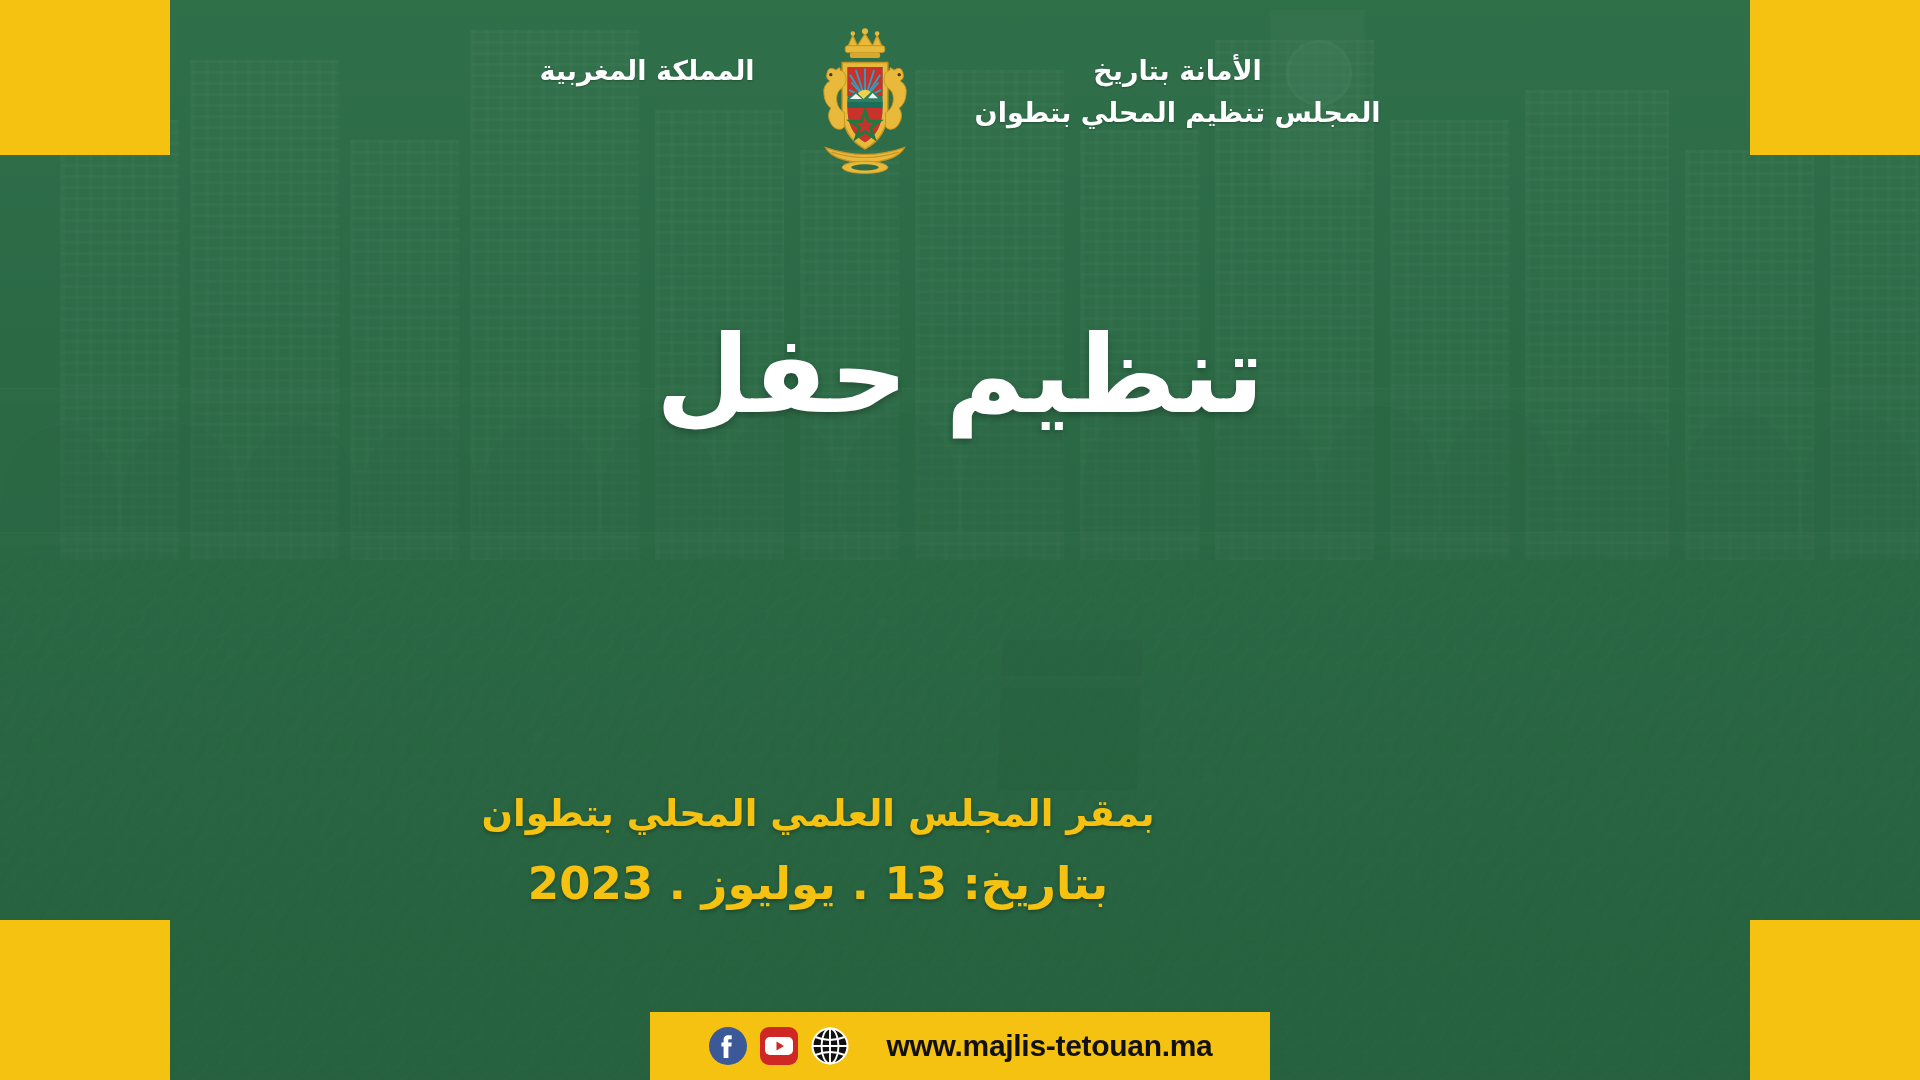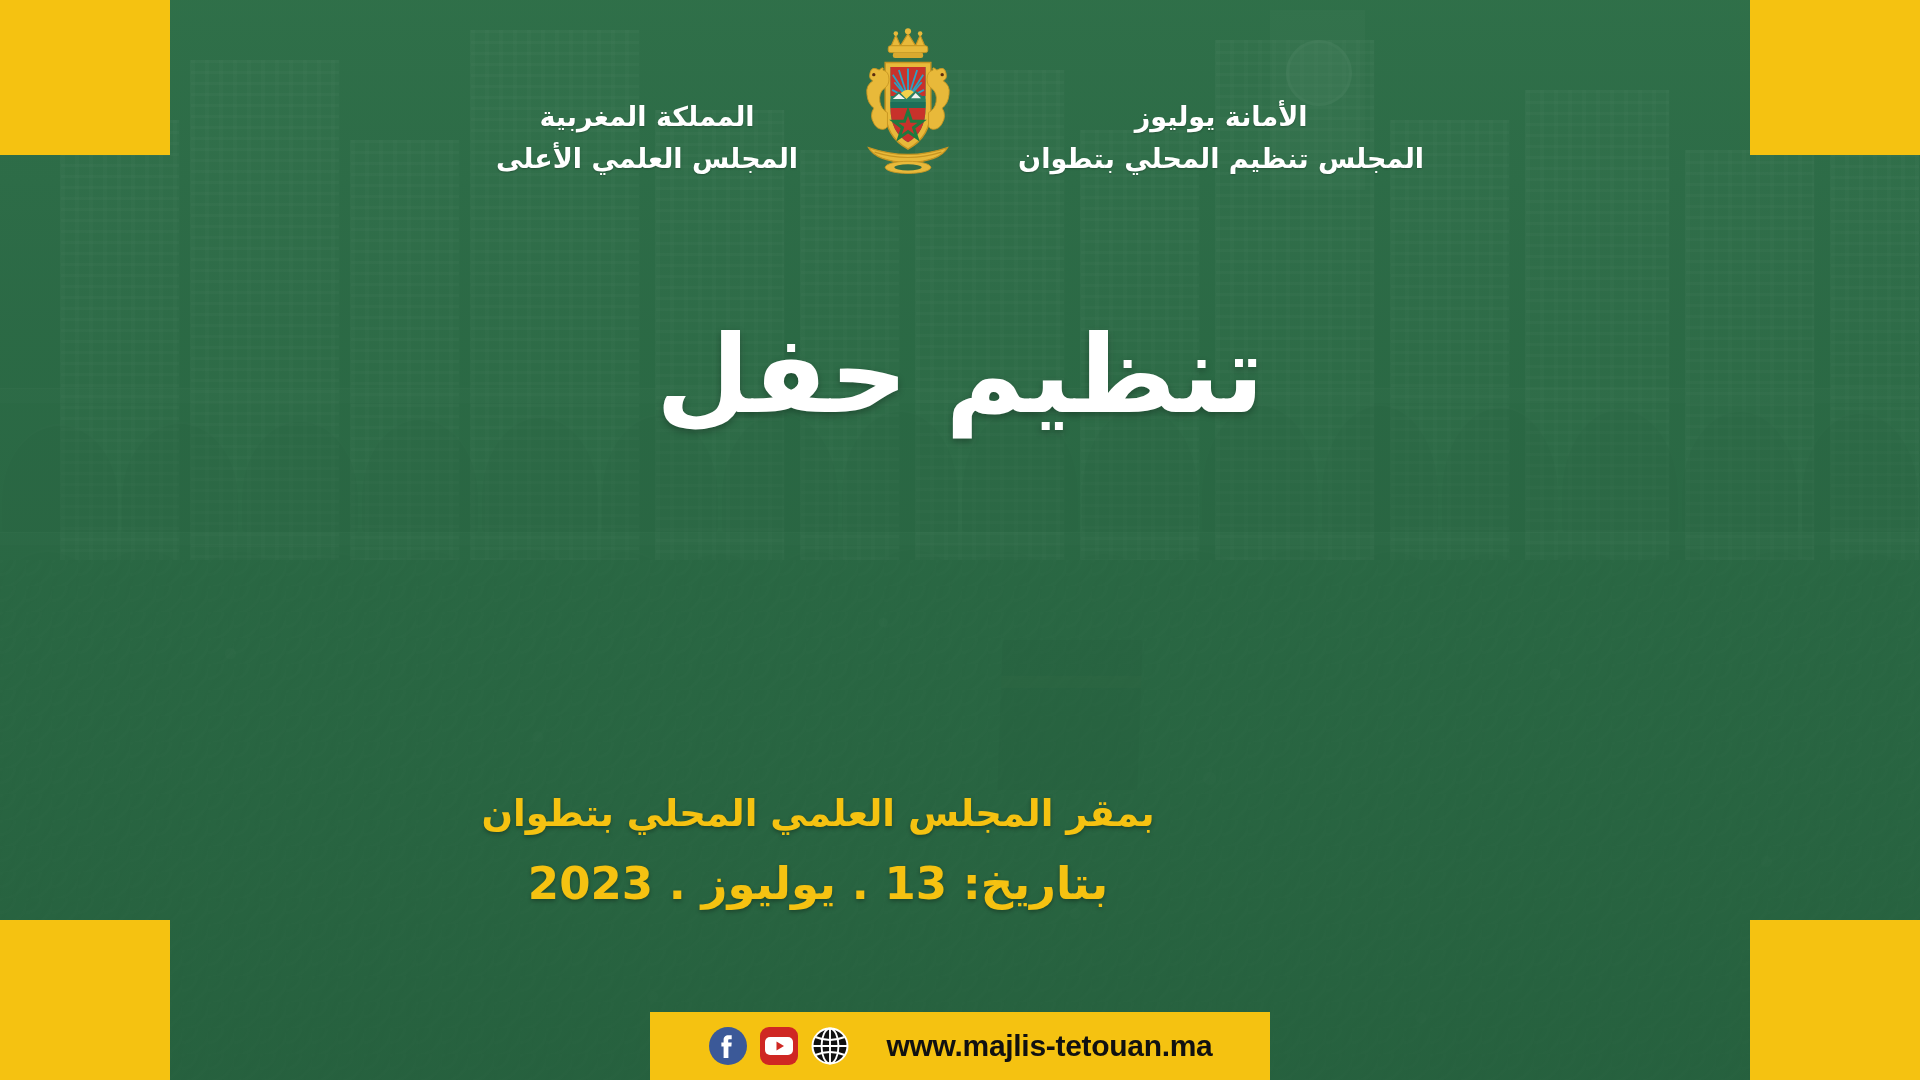--- a/index.html
+++ b/index.html
@@ -120,21 +120,21 @@
   }
   .hdr-text{
     color:#ffffff;
     text-align:center;
     font-size:27px;
     font-weight:700;
     line-height:1.55;
     white-space:nowrap;
     text-shadow:0 1px 2px rgba(0,0,0,0.25);
   }
-  .hdr-text .l1{ display:block;margin-top:46px; }
+  .hdr-text .l1{ display:block; }
   .hdr-text .l2{ display:block; }
   .hdr-right{ padding-top:24px; }
   .hdr-left { padding-top:24px; }
 
   .emblem{ width:152px; height:152px; flex:0 0 152px; }
 
   
   .titles{
     position:absolute; left:0; top:300px; width:1920px;
     text-align:center; z-index:5;
@@ -276,21 +276,21 @@
   </div>
 
   <div class="corner corner-tl"></div>
   <div class="corner corner-tr"></div>
   <div class="corner corner-bl"></div>
   <div class="corner corner-br"></div>
 
   <div class="header">
 
     <div class="hdr-text hdr-left">
-      <span class="l1">الأمانة يوليوز</span>
+      <span class="l1">الأمانة بتاريخ</span>
       <span class="l2">المجلس تنظيم المحلي بتطوان</span>
     </div>
 
     <svg class="emblem" viewBox="0 0 200 200">
 
       <g>
         <path d="M78 26 L84 12 L90 26 L100 10 L110 26 L116 12 L122 26 Z" fill="#e8b93a" stroke="#c79521" stroke-width="1.5"></path>
         <rect x="74" y="26" width="52" height="9" rx="3" fill="#e8b93a" stroke="#c79521" stroke-width="1.2"></rect>
         <circle cx="100" cy="7" r="4" fill="#e8b93a"></circle>
         <circle cx="84" cy="10" r="3" fill="#e8b93a"></circle>
@@ -333,21 +333,20 @@
       </g>
 
       <path d="M48 160 q52 18 104 0 q-10 18 -52 20 q-42 -2 -52 -20 Z" fill="#e8b93a" stroke="#c79521" stroke-width="1.5"></path>
       <path d="M56 166 q44 14 88 0" fill="none" stroke="#c79521" stroke-width="1.5"></path>
       <ellipse cx="100" cy="186" rx="30" ry="8" fill="#e8b93a" stroke="#c79521" stroke-width="1.2"></ellipse>
       <ellipse cx="100" cy="186" rx="18" ry="4" fill="#2f6c46"></ellipse>
     </svg>
 
     <div class="hdr-text hdr-right">
       <span class="l1">المملكة المغربية</span>
-      <span class="l2">المجلس العلمي الأعلى</span>
     </div>
   </div>
 
   <div class="titles">
     <div class="title-1">تنظيم حفل</div>
   </div>
 
   <div class="venue-block">
     <div class="venue">بمقر المجلس العلمي المحلي بتطوان</div>
     <div class="date">بتاريخ:  13 . يوليوز . 2023</div>

